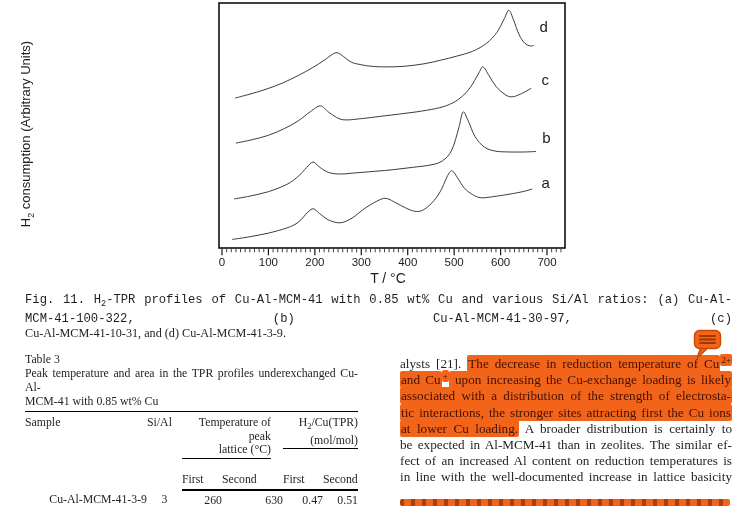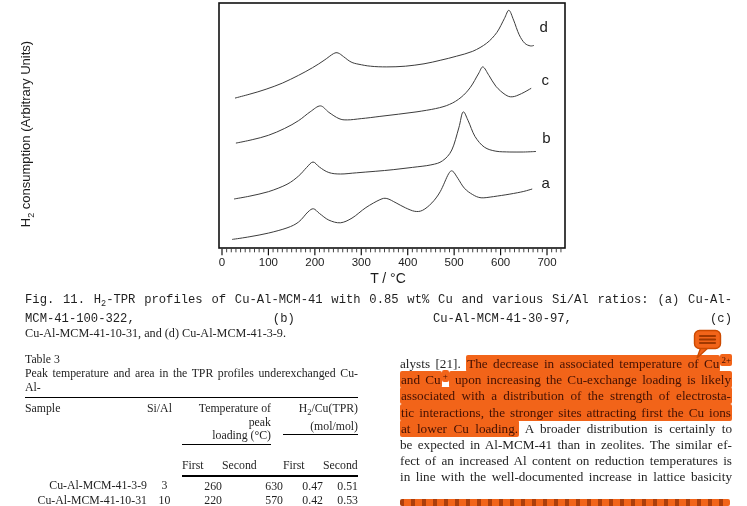--- a/index.html
+++ b/index.html
@@ -147,37 +147,38 @@
   <div class="ylabel"><span>H</span><sub>2</sub><span> consumption (Arbitrary Units)</span></div>
 
   <div class="figcap">
     <div class="j"><span>Fig. 11. H</span><sub>2</sub><span>-TPR profiles of Cu-Al-MCM-41 with 0.85 wt% Cu and various Si/Al ratios: (a) Cu-Al-MCM-41-100-322, (b) Cu-Al-MCM-41-30-97, (c)</span></div>
     <div>Cu-Al-MCM-41-10-31, and (d) Cu-Al-MCM-41-3-9.</div>
   </div>
 
   <div class="tablewrap">
     <div class="tlabel">Table 3</div>
     <div class="tcap j">Peak temperature and area in the TPR profiles underexchanged Cu-Al-</div>
+    <div class="tcap">MCM-41 with 0.85 wt% Cu</div>
     <table class="t3">
       <colgroup>
           <col style="width:122px">
           <col style="width:35px">
           <col style="width:40px">
           <col style="width:61px">
           <col style="width:40px">
           <col style="width:35px">
         </colgroup>
       <thead>
         <tr class="h1">
           <th rowspan="2" style="vertical-align:top">Sample</th>
           <th rowspan="2" style="vertical-align:top">Si/Al</th>
           <th colspan="2">
             <div class="grp">
                 <div>Temperature of peak</div>
-                <div>loading (°C)</div>
+                <div>lattice (°C)</div>
               </div>
           </th>
           <th colspan="2">
             <div class="grp" style="margin-right:0">
                 <div><span>H</span><sub>2</sub><span>/Cu(TPR)</span></div>
                 <div>(mol/mol)</div>
               </div>
           </th>
         </tr>
         <tr class="h2">
@@ -203,21 +204,21 @@
             <td class="num">570</td>
             <td class="num">0.42</td>
             <td class="num">0.53</td>
         </tr>
 
       </tbody>
     </table>
   </div>
 
   <div class="bodycol" id="body-col">
-      <div class="bline"><span>alysts [21]. </span><span class="hl">The decrease in associated temperature of Cu</span><span class="hl sup">2+</span></div>
+      <div class="bline"><span>alysts [21]. </span><span class="hl">The decrease in reduction temperature of Cu</span><span class="hl sup">2+</span></div>
       <div class="bline"><span class="hl">and Cu</span><span class="hl sup">+</span><span class="hl"> upon increasing the Cu-exchange loading is likely</span></div>
       <div class="bline"><span class="hl">associated with a distribution of the strength of electrosta-</span></div>
       <div class="bline"><span class="hl">tic interactions, the stronger sites attracting first the Cu ions</span></div>
       <div class="bline"><span class="hl">at lower Cu loading.</span><span> A broader distribution is certainly to</span></div>
       <div class="bline"><span>be expected in Al-MCM-41 than in zeolites. The similar ef-</span></div>
       <div class="bline"><span>fect of an increased Al content on reduction temperatures is</span></div>
       <div class="bline"><span>in line with the well-documented increase in lattice basicity</span></div>
     </div>
 
   <div class="clipline"></div>

